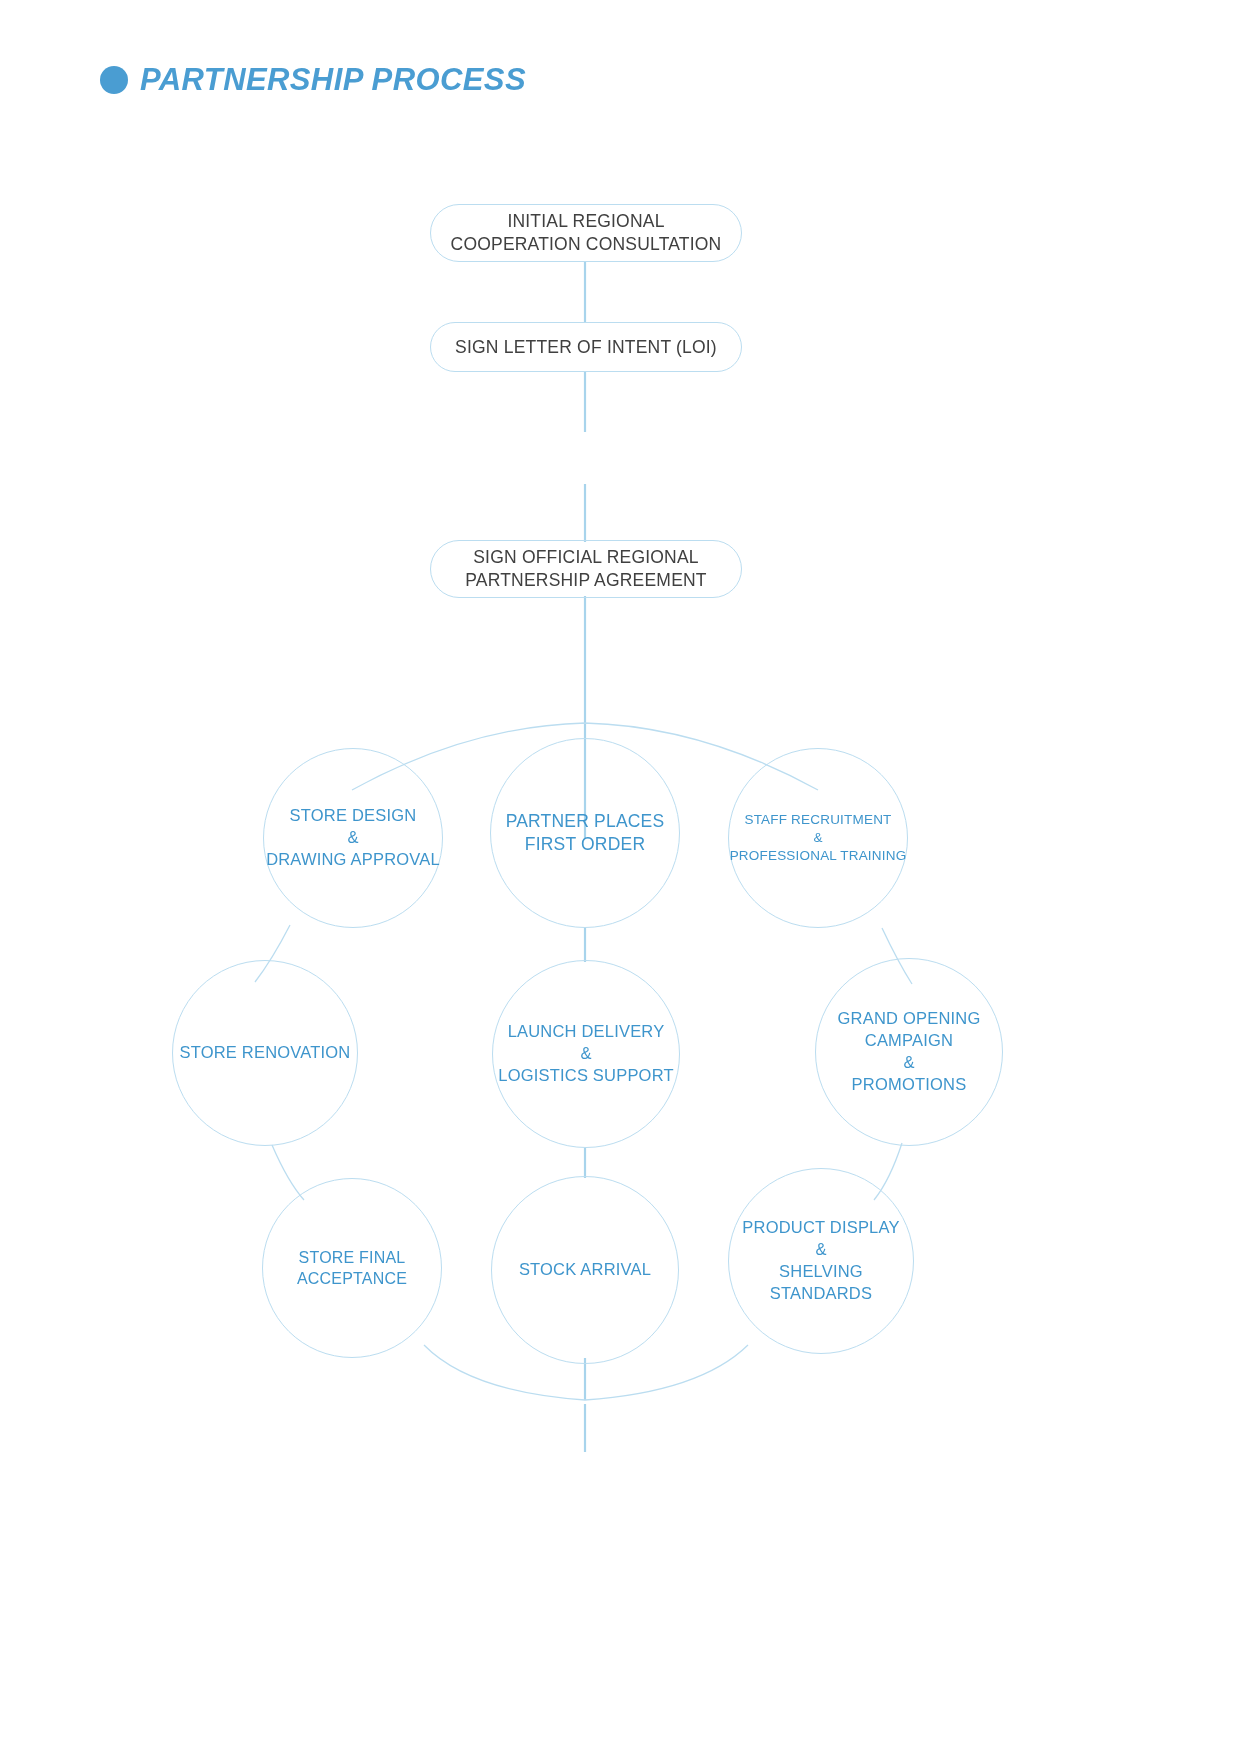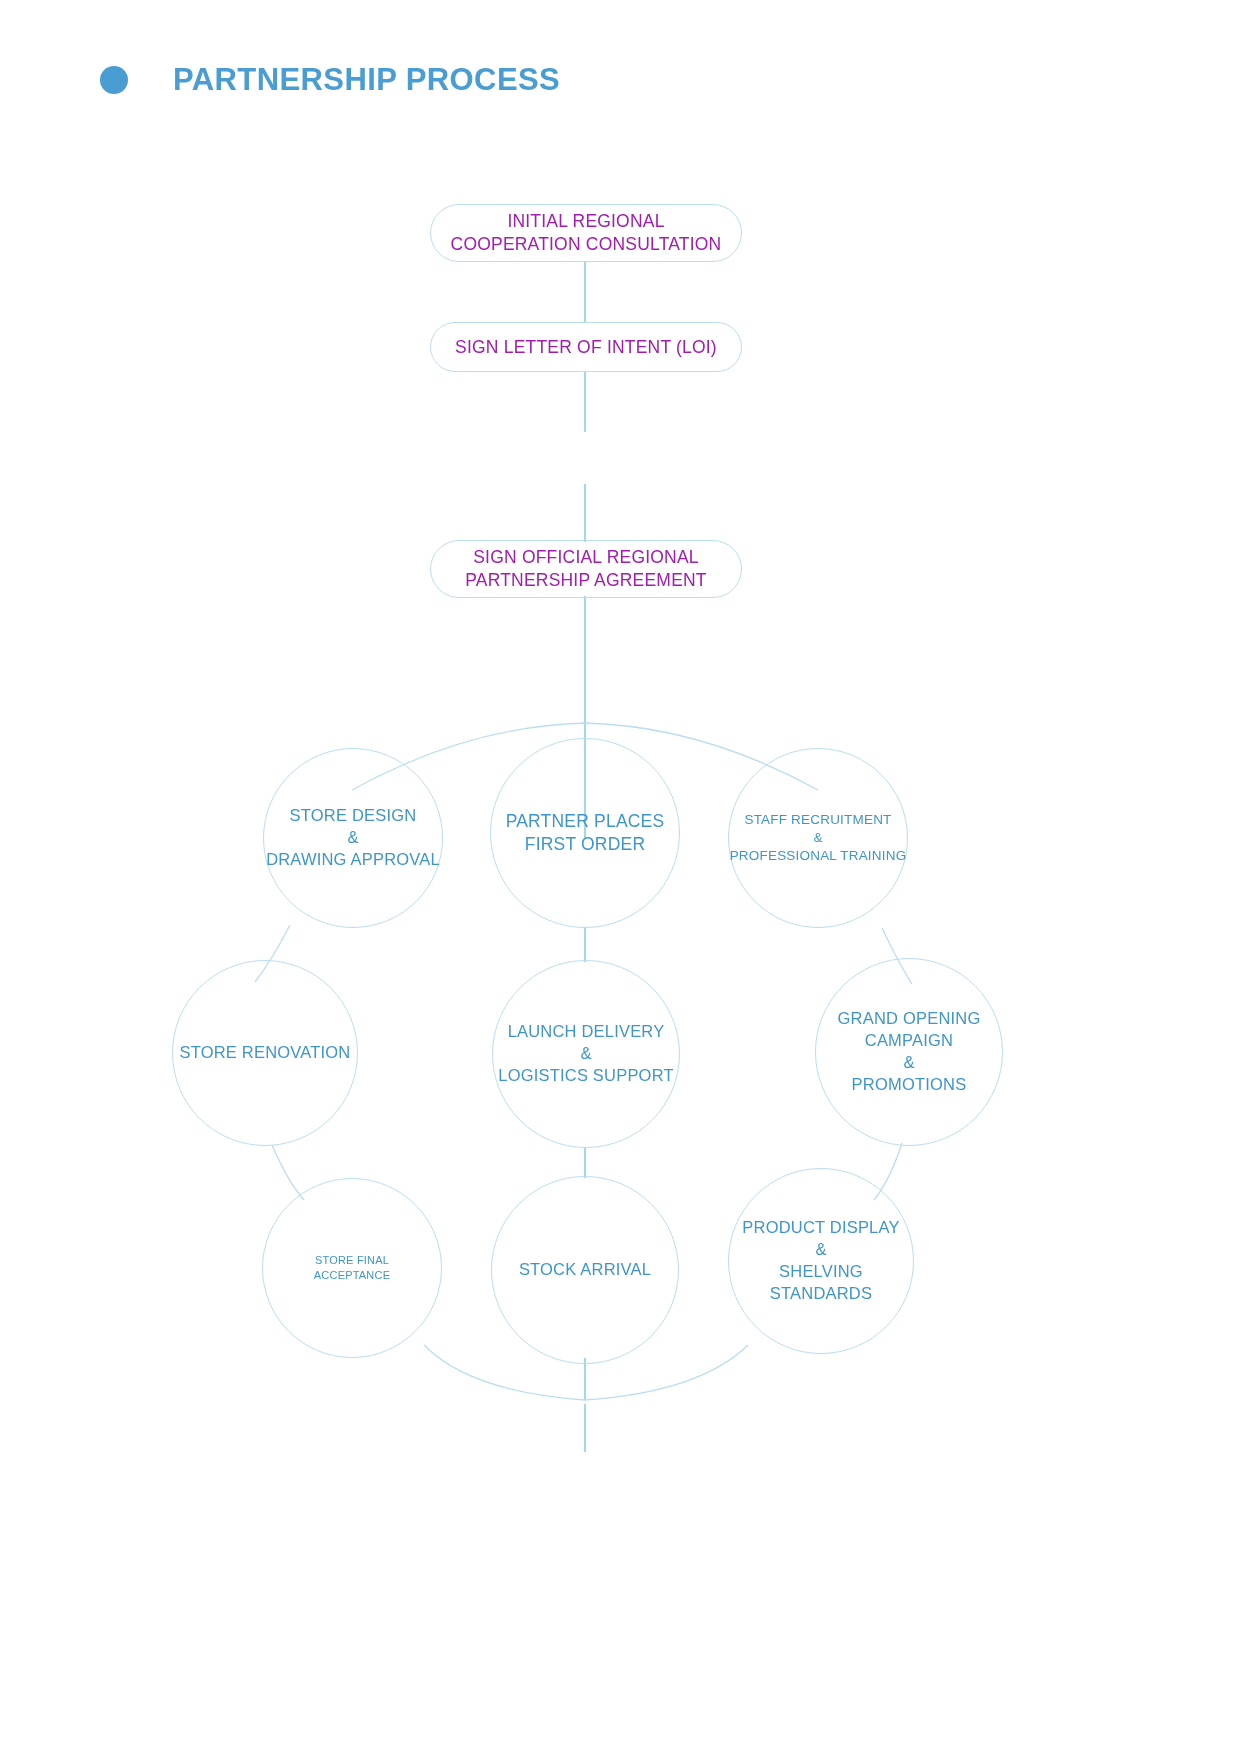--- a/index.html
+++ b/index.html
@@ -27,23 +27,24 @@
     height: 56px;
   }
   #header-bullet {
     width: 28px;
     height: 28px;
     border-radius: 50%;
     background: #4A9DD2;
     flex: 0 0 auto;
   }
   #header-title {
-    margin-left: 45px;
+    margin-left: 12px;
     font-size: 31px;
     font-weight: bold;
+    font-style: italic;
     letter-spacing: 0.4px;
     color: #4A9DD2;
     white-space: nowrap;
     font-family: "Liberation Sans", sans-serif;
   }
 
   
   #diagram {
     position: absolute;
     left: 0;
@@ -64,21 +65,21 @@
   .pill {
     position: absolute;
     box-sizing: border-box;
     border: 1px solid #BBDDF0;
     background: transparent;
     border-radius: 999px;
     display: flex;
     align-items: center;
     justify-content: center;
     text-align: center;
-    color: #a21caf;
+    color: #404040;
     line-height: 1.30;
     letter-spacing: 0.2px;
     font-family: "Liberation Sans", sans-serif;
   }
   .pill .pill-text { padding: 0 18px; }
 
   
   .circle {
     position: absolute;
     box-sizing: border-box;
@@ -194,21 +195,21 @@
 
   <div class="circle" style="left:815px; top:958px; width:188px; height:188px; font-size:16.5px;">
     <div class="circle-text">
       <div>GRAND OPENING</div>
       <div>CAMPAIGN</div>
       <div>&amp;</div>
       <div>PROMOTIONS</div>
     </div>
   </div>
 
-  <div class="circle" style="left:262px; top:1178px; width:180px; height:180px; font-size:11px;">
+  <div class="circle" style="left:262px; top:1178px; width:180px; height:180px; font-size:16px;">
     <div class="circle-text">
       <div>STORE FINAL</div>
       <div>ACCEPTANCE</div>
     </div>
   </div>
 
   <div class="circle" style="left:491px; top:1176px; width:188px; height:188px; font-size:16.5px;">
     <div class="circle-text">
       <div>STOCK ARRIVAL</div>
     </div>

